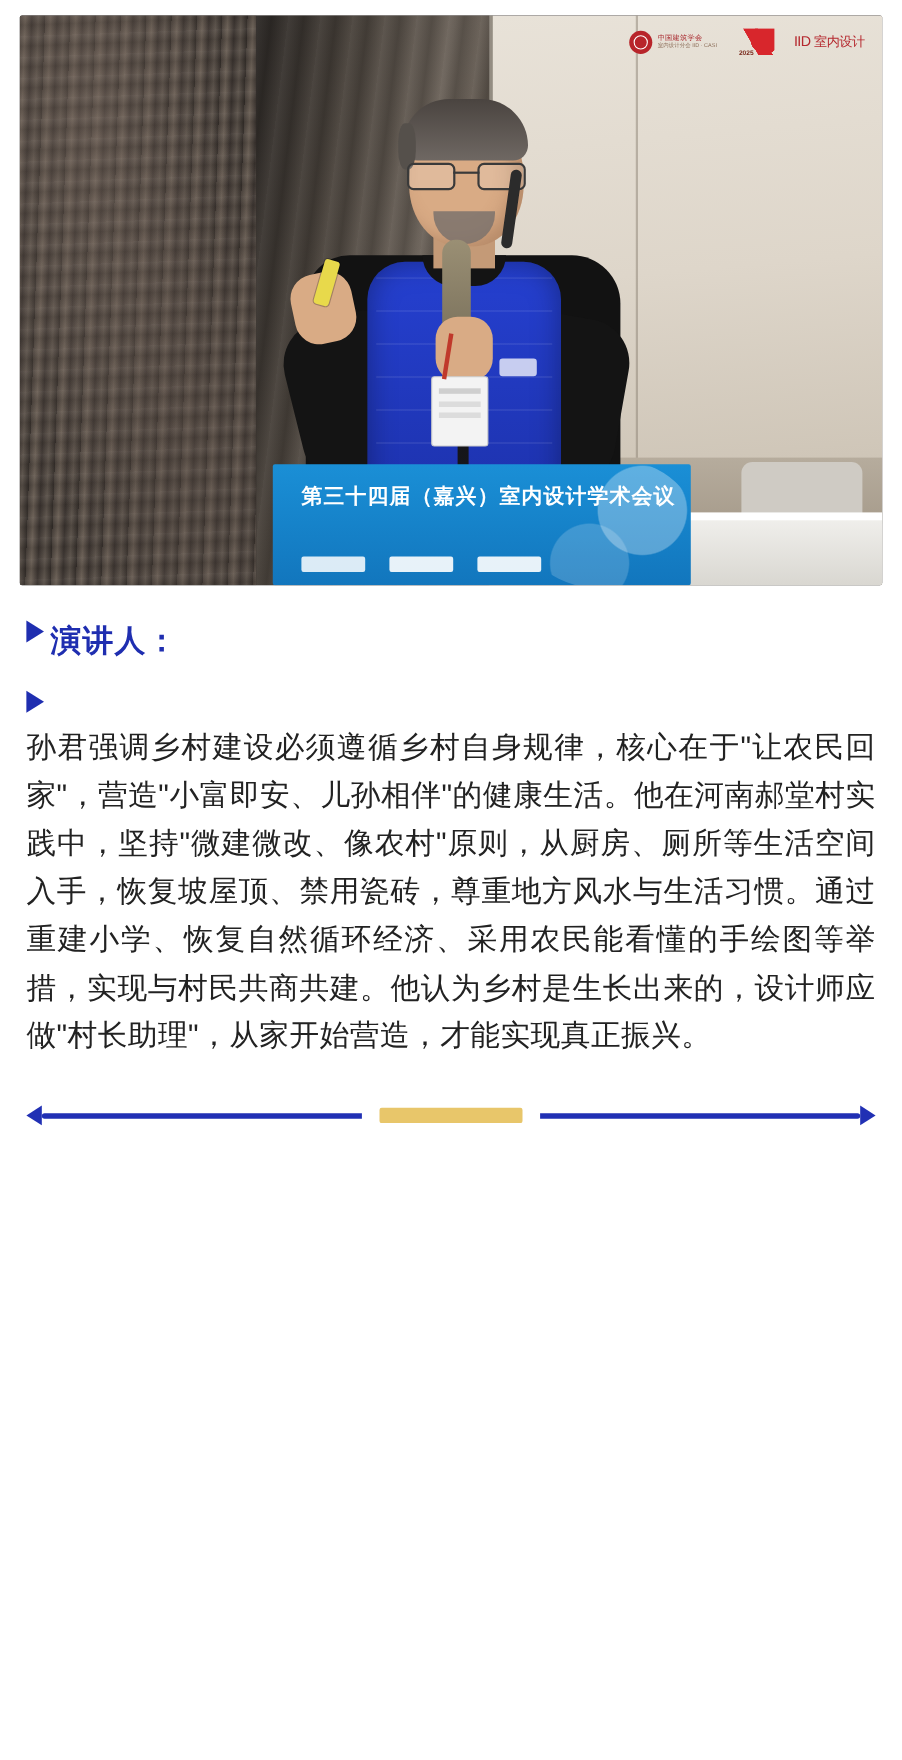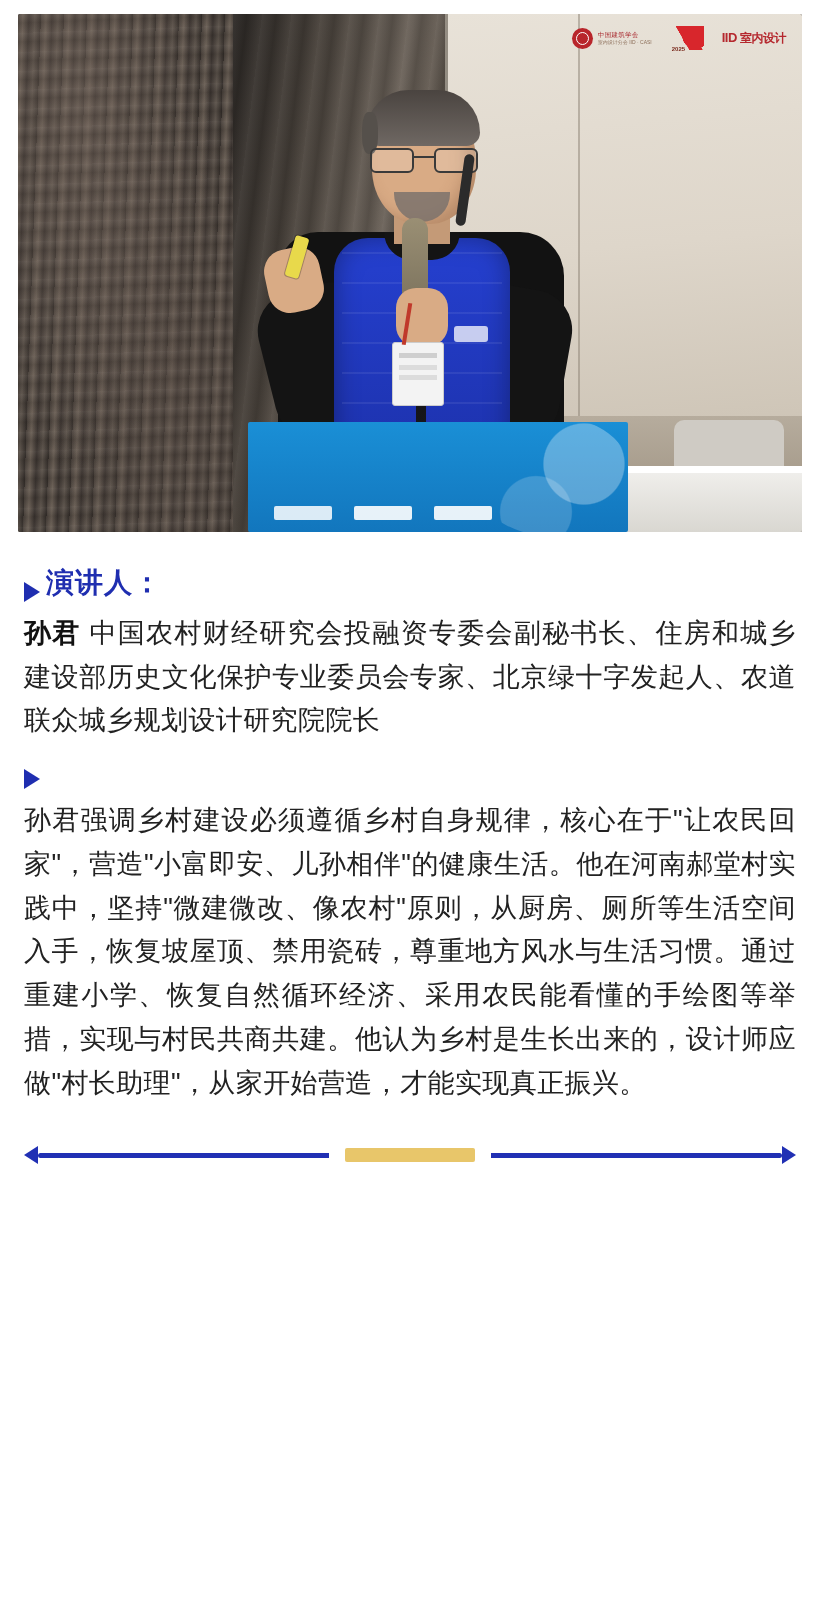--- a/index.html
+++ b/index.html
@@ -121,21 +121,21 @@
       linear-gradient(60deg, rgba(216,38,44,0) 40%, #d8262c 41% 68%, rgba(216,38,44,0) 69%);
     position: relative;
   }
   .logo-swoosh .yr {
     position:absolute; bottom:-2px; left:2px;
     font-size:6px; color:#7a2a1d; font-weight:bold;
   }
   .logo-iid {
     font-size: 13px;
     color: #b5282e;
-    font-weight: bold;
+    font-weight: normal;
     letter-spacing: -.5px;
     white-space: nowrap;
   }
   .logo-iid span.cn { font-size: 12px; }
 
   
   .fig {
     position: absolute;
     left: 224px;
     top: 78px;
@@ -319,21 +319,21 @@
   .chair {
     position:absolute; right:18px; bottom:48px; width:110px; height:64px;
     background:#cfcbc4; border-radius:10px 10px 0 0;
     z-index:2;
   }
 
   
   .content { padding: 6px 6px 0 6px; }
   .section-head {
     display: flex;
-    align-items: flex-end;
+    align-items: flex-start;
     gap: 6px;
     margin: 26px 0 10px 0;
     font-size: 28px;
     font-weight: bold;
     color: #1f2eb0;
     letter-spacing: 1px;
   }
   .tri {
     width: 0; height: 0;
     border-left: 16px solid #1f2eb0;
@@ -438,40 +438,37 @@
       <div class="mic-headset"></div>
       <div class="mic"></div>
       <div class="hand-r"></div>
       <div class="hand-l"></div>
       <div class="pen"></div>
       <div class="badge"></div>
     </div>
 
     <div class="podium">
       <div class="wave"></div>
+      <div class="l1">第三十四届（嘉兴）室内设计学术会议</div>
       <div class="strip">
         <div class="mini"></div>
         <div class="mini r"></div>
         <div class="mini r"></div>
       </div>
     </div>
     <div class="desk"></div>
   </div>
 
   <div class="content">
 
     <div class="section-head">
       <span class="tri"></span>
       <span>演讲人：</span>
     </div>
 
-    <p class="para">
-      <span class="lead">孙君</span>
-      <span>中国农村财经研究会投融资专委会副秘书长、住房和城乡建设部历史文化保护专业委员会专家、北京绿十字发起人、农道联众城乡规划设计研究院院长</span>
-    </p>
 
 
 
     <div class="section-head">
       <span class="tri"></span>
     </div>
 
     <p class="para body">孙君强调乡村建设必须遵循乡村自身规律，核心在于"让农民回家"，营造"小富即安、儿孙相伴"的健康生活。他在河南郝堂村实践中，坚持"微建微改、像农村"原则，从厨房、厕所等生活空间入手，恢复坡屋顶、禁用瓷砖，尊重地方风水与生活习惯。通过重建小学、恢复自然循环经济、采用农民能看懂的手绘图等举措，实现与村民共商共建。他认为乡村是生长出来的，设计师应做"村长助理"，从家开始营造，才能实现真正振兴。</p>
 
     <div class="footer-rule">

